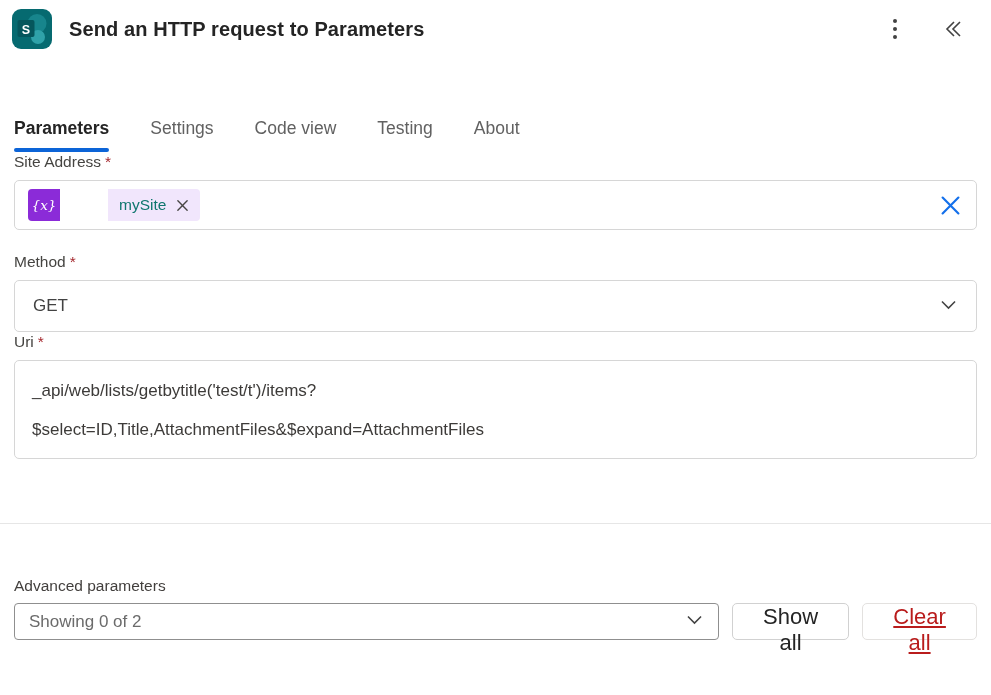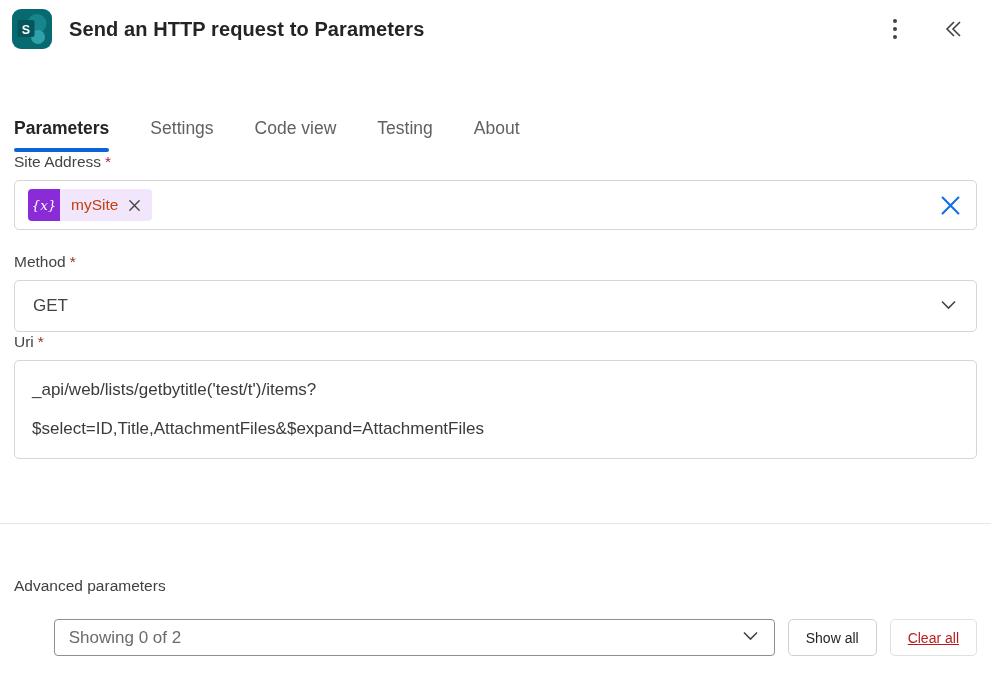--- a/index.html
+++ b/index.html
@@ -55,21 +55,21 @@
   .label-method { margin-top: 22px; }
   .label-uri { }
 
   .input-box {
     margin-top: 8px; border: 1px solid #d6d6d6; border-radius: 5px;
     background: #fff; display: flex; align-items: center;
   }
   .box-site { height: 50px; padding: 0 14px 0 13px; }
   .box-method { height: 52px; padding: 0 18px; cursor: pointer; }
   .box-uri {
-    height: 99px; padding: 10px 17px; align-items: flex-end;
+    height: 99px; padding: 10px 17px; align-items: center;
     cursor: text;
   }
   .method-value { font-size: 17px; color: #424242; }
   .uri-value {
     font-size: 17px; color: #3d3b39; line-height: 39px;
     white-space: pre-wrap; word-break: break-all; width: 100%;
   }
   .box-spacer { flex: 1; }
 
   
@@ -77,48 +77,48 @@
     display: inline-flex; height: 32px; border-radius: 4px;
     overflow: hidden; cursor: pointer;
   }
   .token-icon {
     width: 32px; background: #8b2bd8; color: #ffffff;
     display: flex; align-items: center; justify-content: center;
     font-size: 13.5px; font-style: italic;
     font-family: "DejaVu Serif", serif;
   }
   .token-body {
-    background: #f1e6fc; color: #c2410c; font-size: 15.5px;
-    display: flex; align-items: center; gap: 10px; padding: 0 11px;
+    background: #f1e6fc; color: #0f766e; font-size: 15.5px;
+    display: flex; align-items: center; gap: 10px; padding: 0 11px; margin-left: 48px;
   }
   .token-remove {
     display: flex; align-items: center; cursor: pointer;
   }
 
   
   .divider {
     margin-top: 64px; height: 1px; background: #e6e6e6;
     width: 991px; margin-left: -14px;
   }
 
   
   .label-advanced { margin-top: 52px; color: #423f3d; }
   .advanced-row {
-    margin-top: 23px; display: flex; align-items: center; justify-content: flex-end;
+    margin-top: 7px; display: flex; align-items: center;
   }
   .adv-dropdown {
     width: 721px; height: 37px; border: 1px solid #8f8f8f;
     border-radius: 4px; display: flex; align-items: center;
     padding: 0 14px; cursor: pointer; background: #fff;
   }
   .adv-dropdown-value { font-size: 17px; color: #6b6b6b; flex: 1; }
   .btn {
     height: 37px; padding: 0 17px; margin-left: 13px;
     border: 1px solid #d1d1d1; border-radius: 5px; background: #fff;
-    font-size: 14px; color: #242424; cursor: pointer;
+    font-size: 22px; color: #242424; cursor: pointer;
     font-family: inherit;
   }
   .btn.disabled {
     color: #b91c1c; border-color: #e3e1df; cursor: default; text-decoration: underline;
   }
 </style>
 </head>
 <body>
 
 <div class="page">

